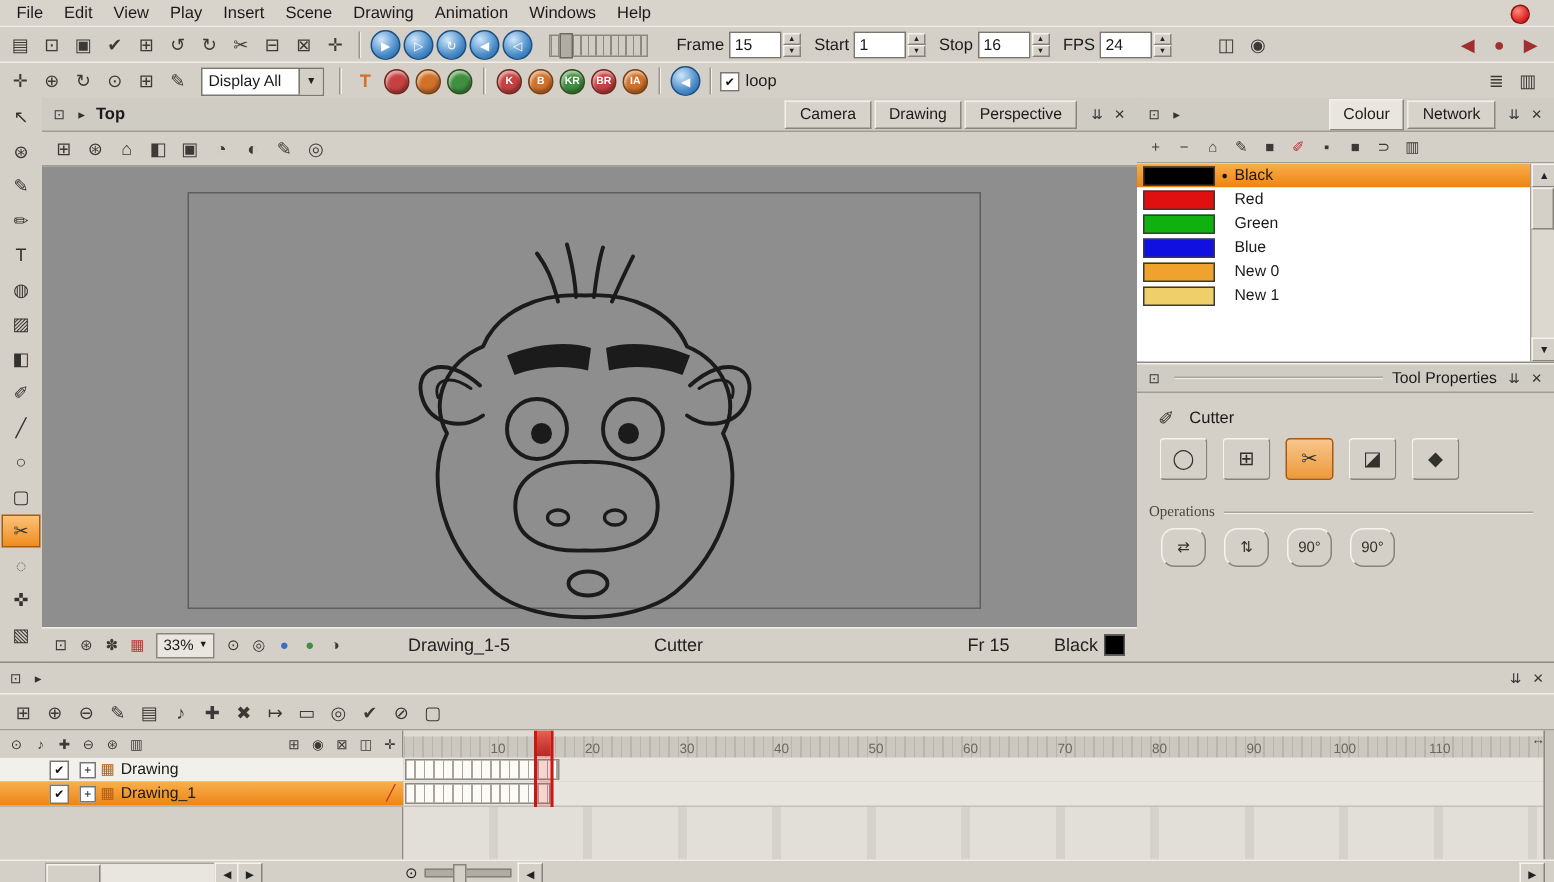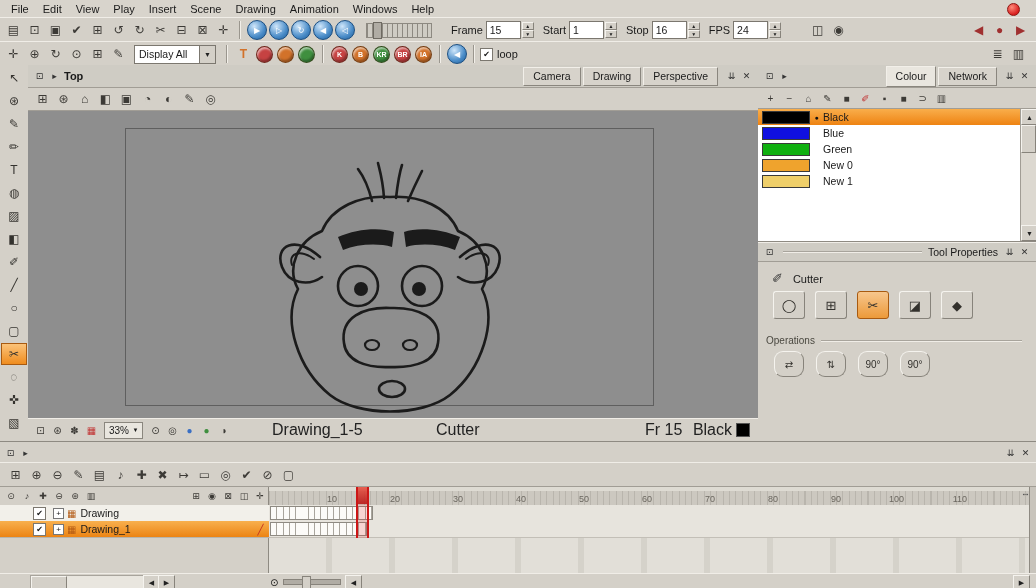--- a/index.html
+++ b/index.html
@@ -37,21 +37,21 @@
   .tab{height:17px;margin-left:2px;padding:0 9px;flex:none;display:flex;align-items:center;font-size:10.5px;background:#d7d3cb;border:1px solid;border-color:#f2efe9 #8a867e #8a867e #f2efe9;}
   .tab.active{background:#e9e6df;height:19px;}
   
   .cam-panel{left:28px;top:65px;width:730px;height:373px;background:#d4d0c8;border-right:1px solid #a19d95;}
   .draw-toolbar{height:22px;display:flex;align-items:center;border-bottom:1px solid #a19d95;background:#d4d0c8;padding-left:4px;}
   .canvas{position:relative;height:307px;background:#8e8e8e;overflow:hidden;}
   .frame-rect{position:absolute;left:97px;top:17px;width:527px;height:276px;border:1px solid #5f5f5f;}
   .status{position:relative;height:22px;background:#d4d0c8;display:flex;align-items:center;padding-left:4px;border-top:1px solid #f0ede7;}
   .zoombox{height:15px;background:#e9e6df;border:1px solid #8a867e;display:flex;align-items:center;padding-left:4px;margin:0 4px;font-size:10px;}
   .zoombox .dd{width:13px;display:flex;align-items:center;justify-content:center;font-size:6px;}
-  .st-text{font-size:16px;color:#222;}
+  .st-text{font-size:12px;color:#222;}
   .st-chip{width:12px;height:12px;border:1px solid #555;}
   
   .dock{left:758px;top:65px;width:278px;height:376px;background:#d4d0c8;}
   .c-toolbar{height:20px;border-bottom:1px solid #a19d95;padding-left:3px;}
   .swatch-list{position:relative;height:132px;background:#fff;border-bottom:1px solid #8e8a82;overflow:hidden;}
   .swatch-rows{position:absolute;left:0;top:0;right:15px;}
   .swatch-row{height:16px;display:flex;align-items:center;padding-left:4px;font-size:10.5px;background:#fff;}
   .swatch-row.selected{background:linear-gradient(#f9ae4b,#ee8312);}
   .sw-chip{width:46px;height:11px;flex:none;border:1px solid #3a3a3a;}
   .sw-bullet{width:13px;flex:none;text-align:center;font-size:7px;color:#111;}
@@ -355,31 +355,36 @@
   <div class="swatch-list">
     <div class="swatch-rows">
 
         <div class="swatch-row selected">
           <span class="sw-chip" style="background: rgb(0, 0, 0);"></span>
           <span class="sw-bullet">●</span>
           <span class="sw-name">Black</span>
         </div>
 
 
+        <div class="swatch-row">
+          <span class="sw-chip" style="background: rgb(224, 16, 16);"></span>
+          <span class="sw-bullet"></span>
+          <span class="sw-name">Red</span>
+        </div>
+
+        <div class="swatch-row">
+          <span class="sw-chip" style="background: rgb(16, 176, 16);"></span>
+          <span class="sw-bullet"></span>
+          <span class="sw-name">Green</span>
+        </div>
 
         <div class="swatch-row">
           <span class="sw-chip" style="background: rgb(16, 16, 224);"></span>
           <span class="sw-bullet"></span>
           <span class="sw-name">Blue</span>
-        </div>
-
-        <div class="swatch-row">
-          <span class="sw-chip" style="background: rgb(16, 176, 16);"></span>
-          <span class="sw-bullet"></span>
-          <span class="sw-name">Green</span>
         </div>
 
 
         <div class="swatch-row">
           <span class="sw-chip" style="background: rgb(239, 163, 45);"></span>
           <span class="sw-bullet"></span>
           <span class="sw-name">New 0</span>
         </div>
 
         <div class="swatch-row">
@@ -409,21 +414,21 @@
       <span class="tp-toolicon">✐</span>
       <span style="margin-left:10px;">Cutter</span>
     </div>
     <div class="row" style="padding-left:10px;">
       <span class="opt-btn">◯</span>
         <span class="opt-btn">⊞</span>
         <span class="opt-btn selected">✂</span>
         <span class="opt-btn">◪</span>
         <span class="opt-btn">◆</span>
     </div>
-    <div class="grp-label row" style="padding-top:16px;">
+    <div class="grp-label row" style="padding-top:16px;font-family:Liberation Serif, serif;">
         <span>Operations</span>
         <span class="grow hline"></span>
       </div>
     <div class="row" style="padding-left:10px;">
       <span class="op-btn">⇄</span>
         <span class="op-btn">⇅</span>
         <span class="op-btn">90°</span>
         <span class="op-btn">90°</span>
     </div>
   </div>

